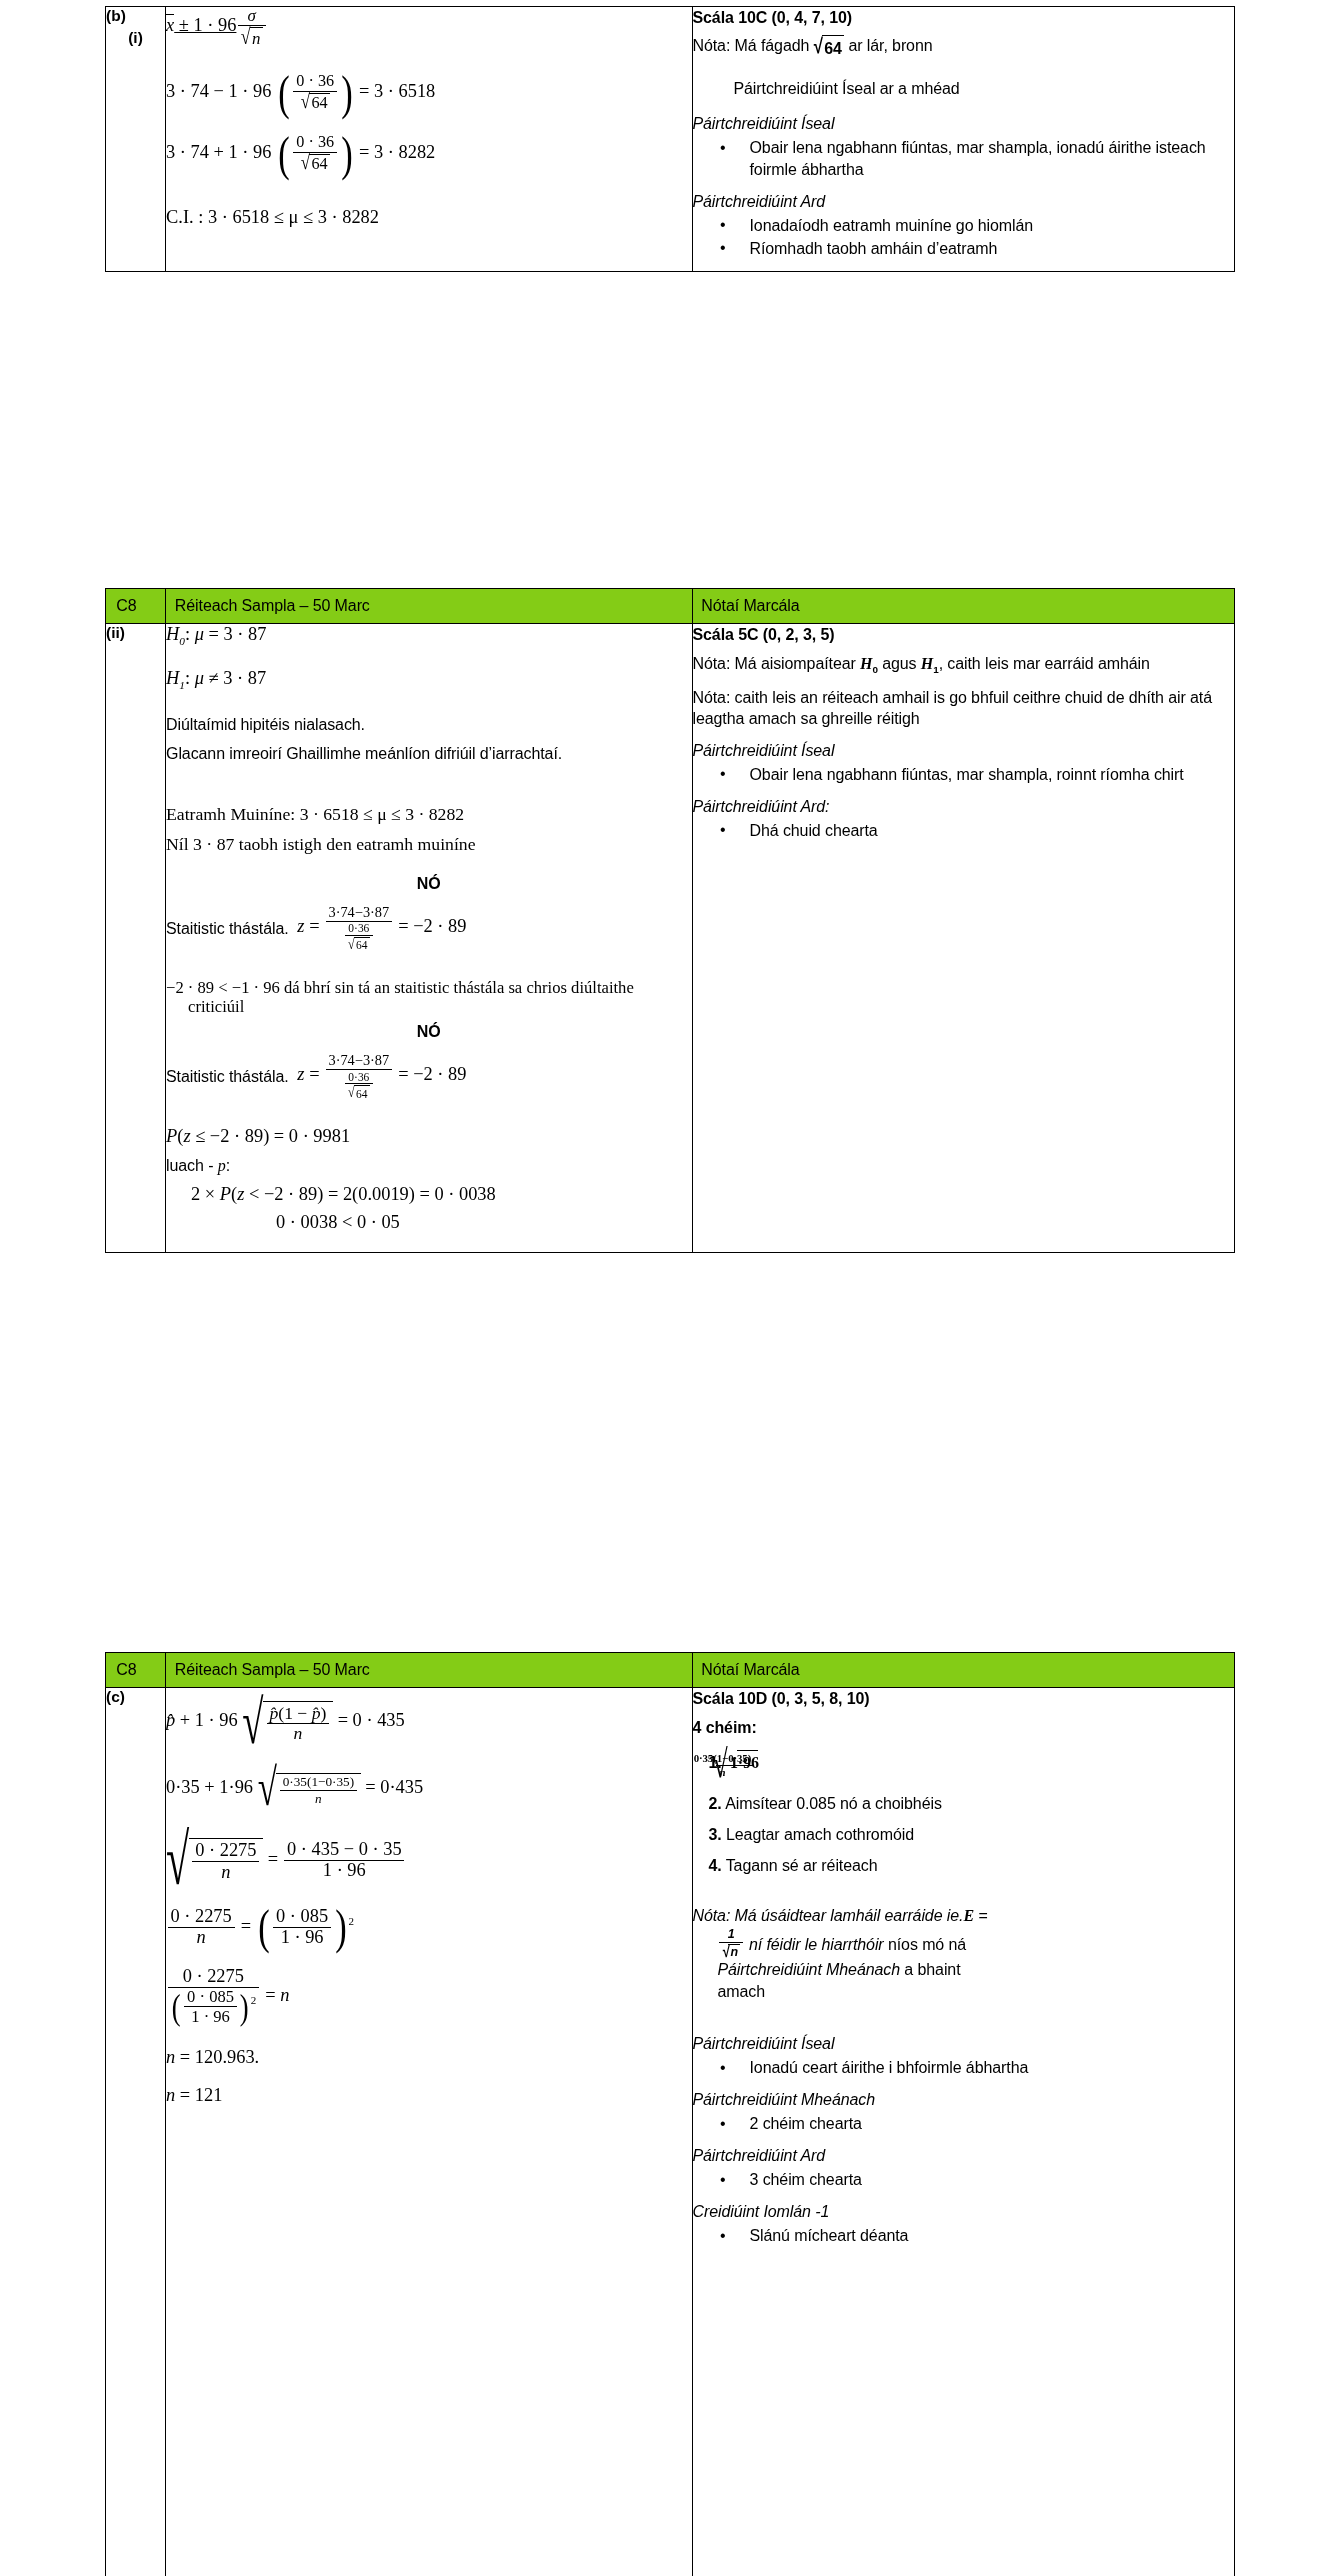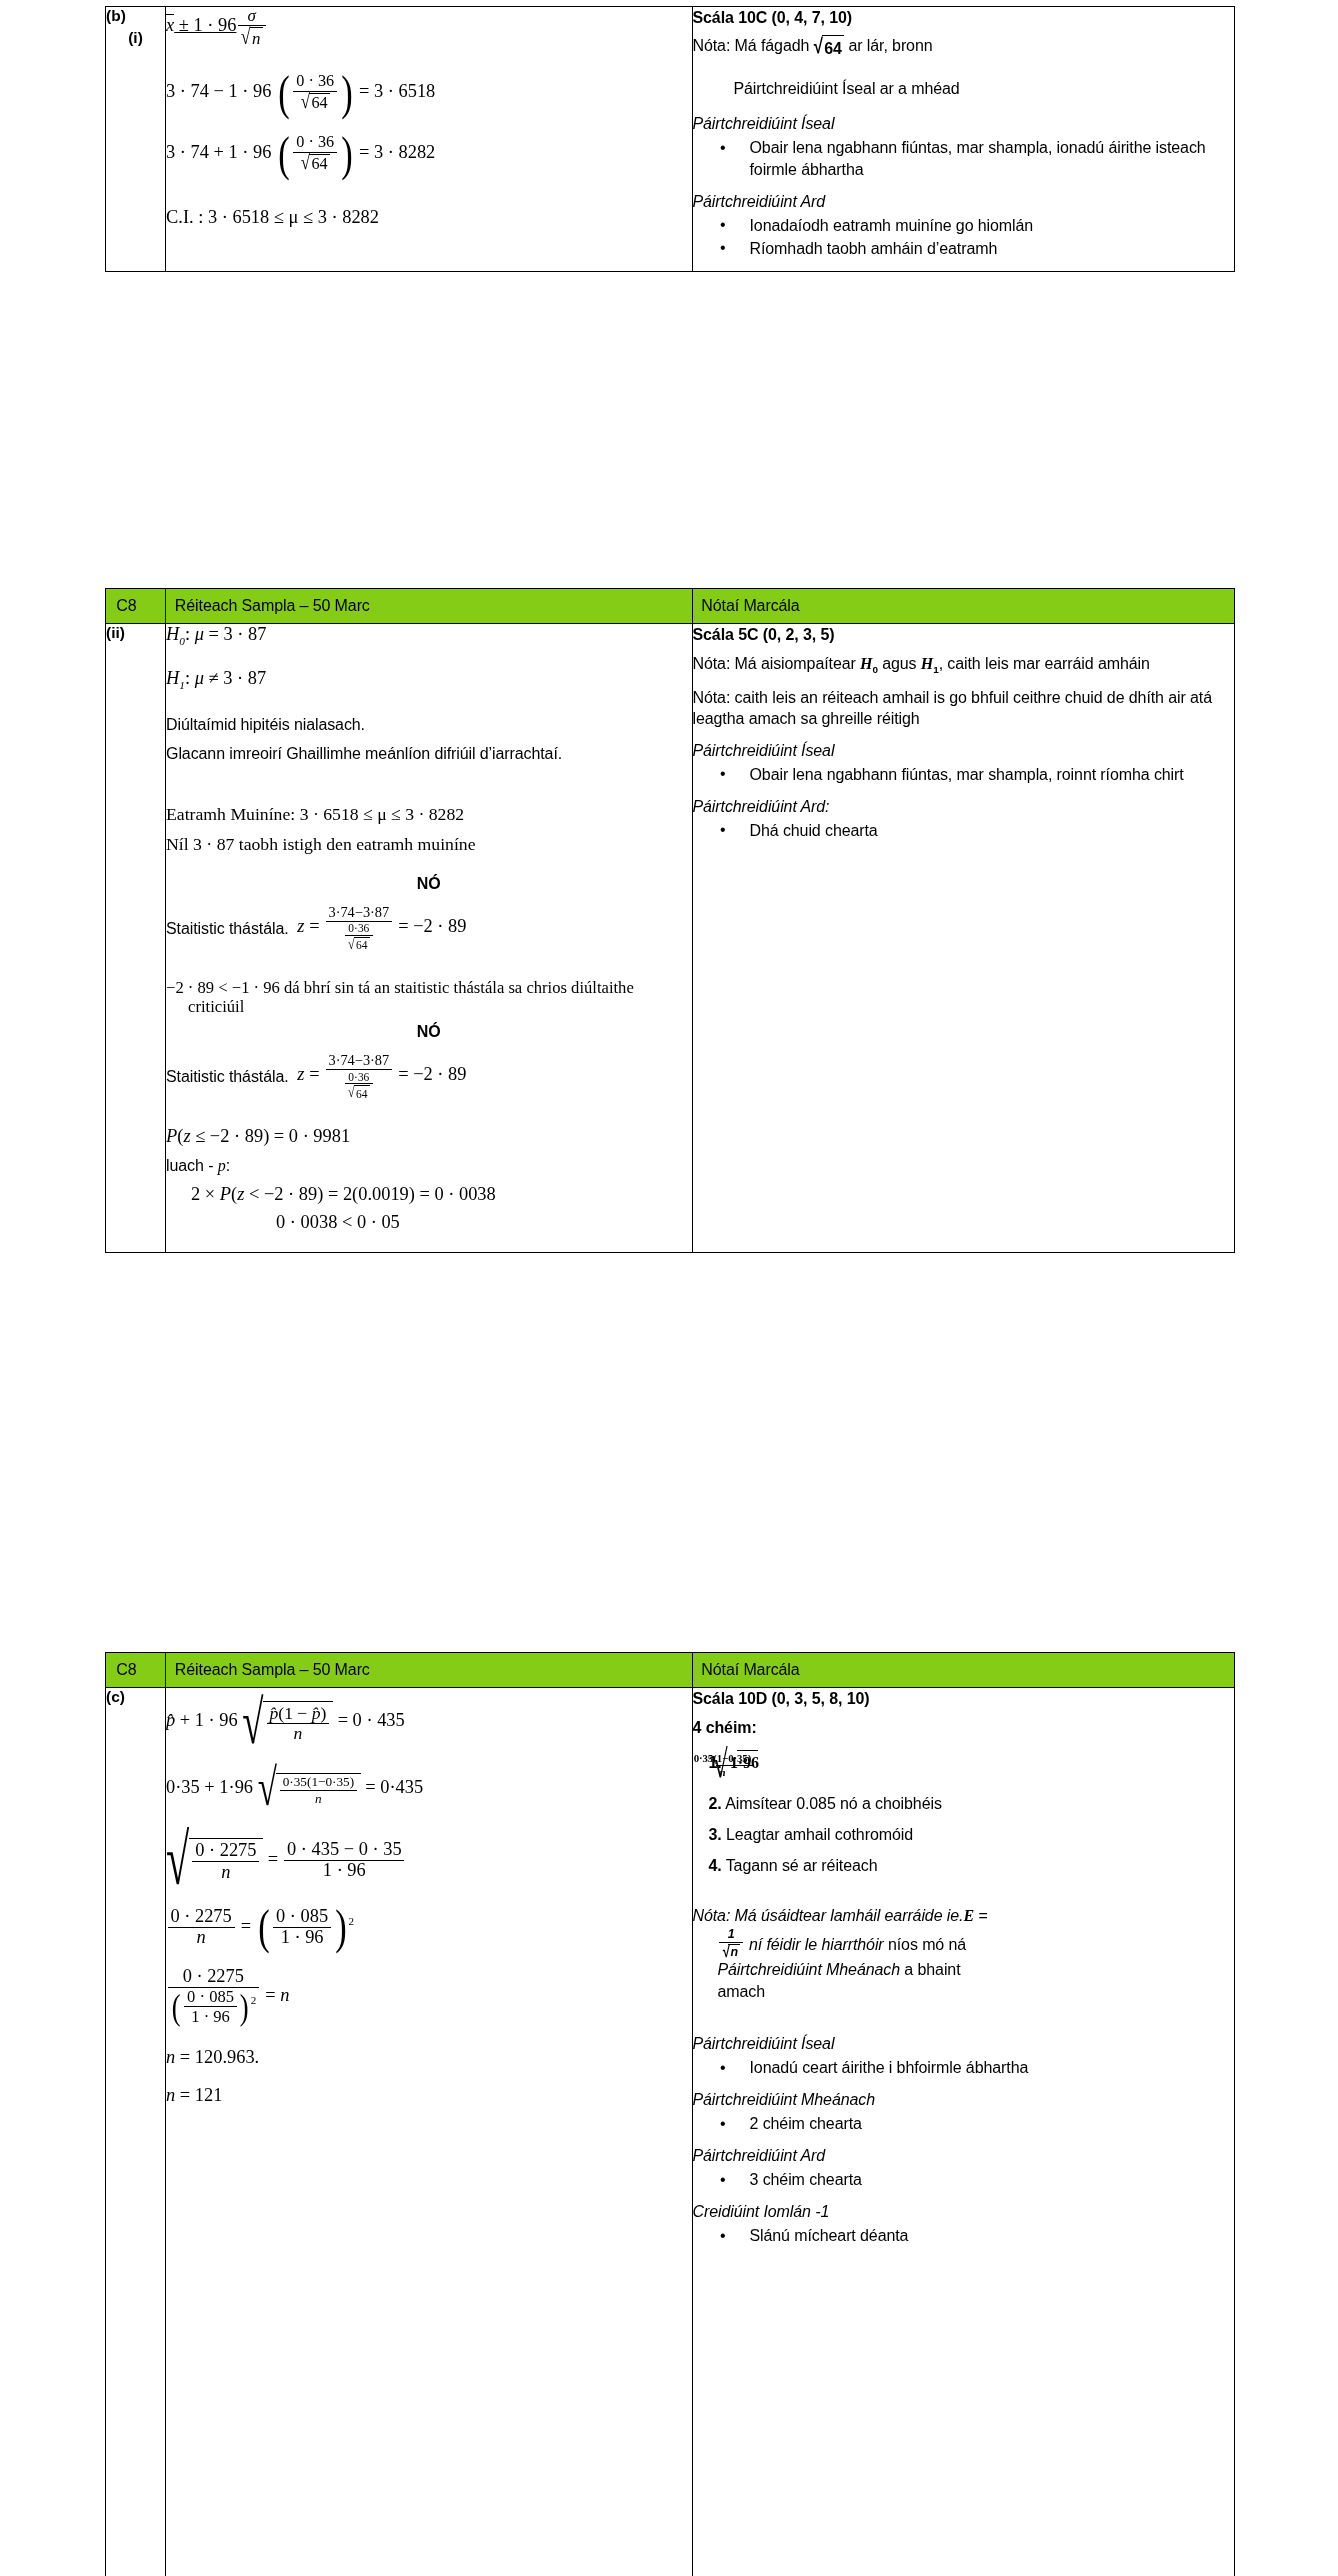--- a/index.html
+++ b/index.html
@@ -393,21 +393,21 @@
         <td class="cell-notes">
           <div class="txt b line-tight">Scála 10D (0, 3, 5, 8, 10)</div>
           <div class="txt b" style="margin-bottom:10.3px;">4 chéim:</div>
 
           <ol class="steps">
             <li style="margin-bottom:13.3px;">
               <span class="b">1.</span>
               <span class="math b" style="font-size:16px;">&nbsp;1·96&nbsp;<span class="sqrt"><span class="rad" style="font-size:1.7em;transform:scaleY(1.45);">√</span><span class="bar"><span class="frac" style="font-size:0.68em;"><span class="num">0·35(1−0·35)</span><span class="den mi">n</span></span></span></span></span>
             </li>
             <li><span class="b">2.</span> <span>Aimsítear 0.085 nó a choibhéis</span></li>
-            <li><span class="b">3.</span> <span>Leagtar amhail cothromóid</span></li>
+            <li><span class="b">3.</span> <span>Leagtar amach cothromóid</span></li>
             <li><span class="b">4.</span> <span>Tagann sé ar réiteach</span></li>
           </ol>
 
           <div class="gap-m"></div>
 
           <div class="txt i" style="margin-bottom:11.8px;">
             Nóta: Má úsáidtear lamháil earráide ie.<span class="b" style="font-family:'Liberation Serif',serif;font-style:italic;">E</span> =
             <div class="indent1" style="margin-top:1.5px;">
               <span class="frac b" style="font-size:0.78em;vertical-align:-0.35em;"><span class="num">1</span><span class="den"><span class="sqrt"><span class="rad">√</span><span class="bar mi">n</span></span></span></span>
               ní féidir le hiarrthóir <span style="font-style:normal;">níos mó ná</span>

